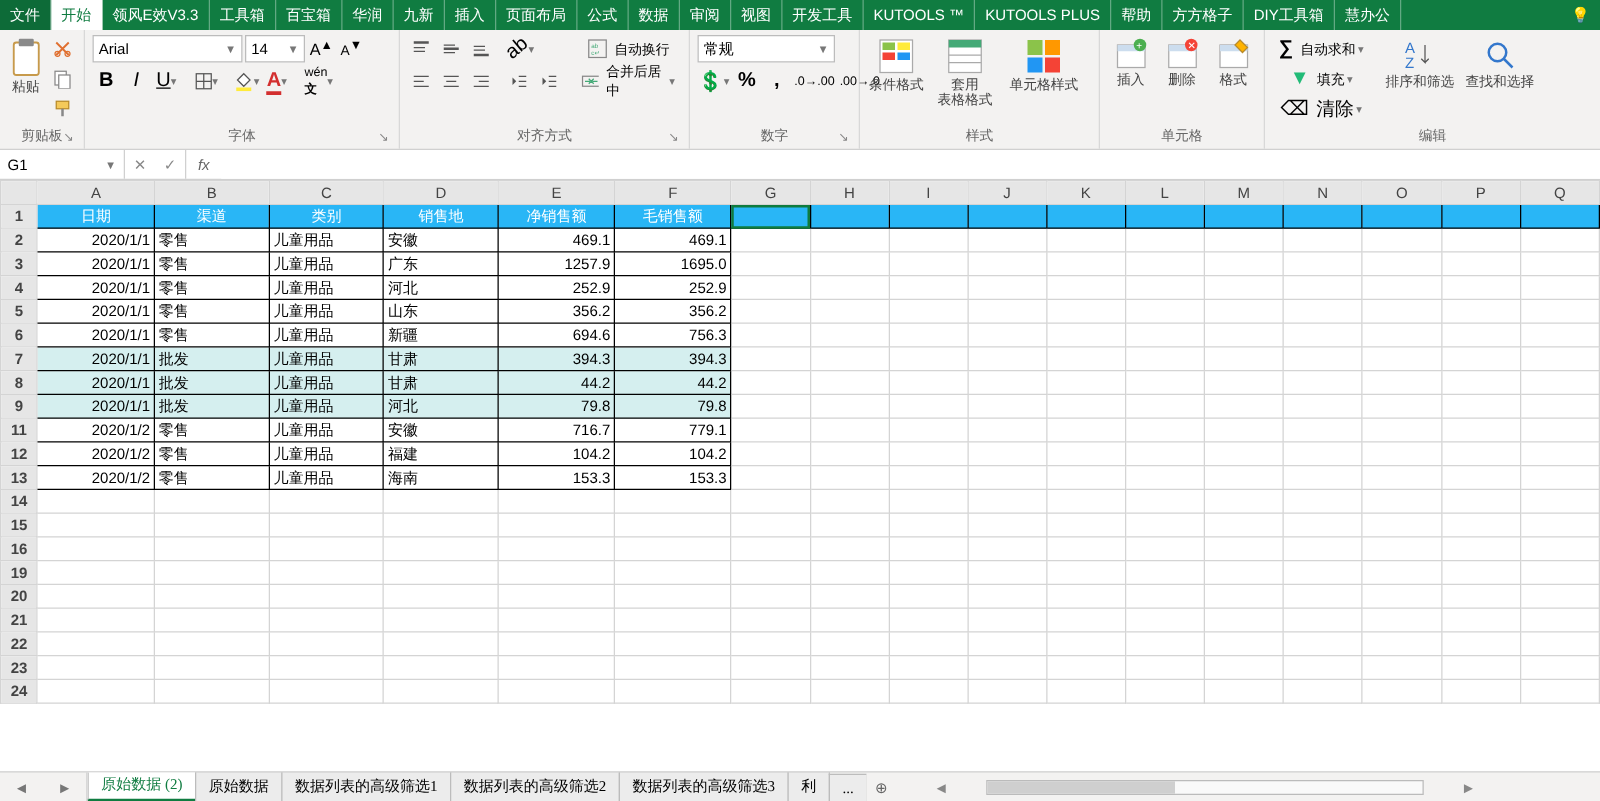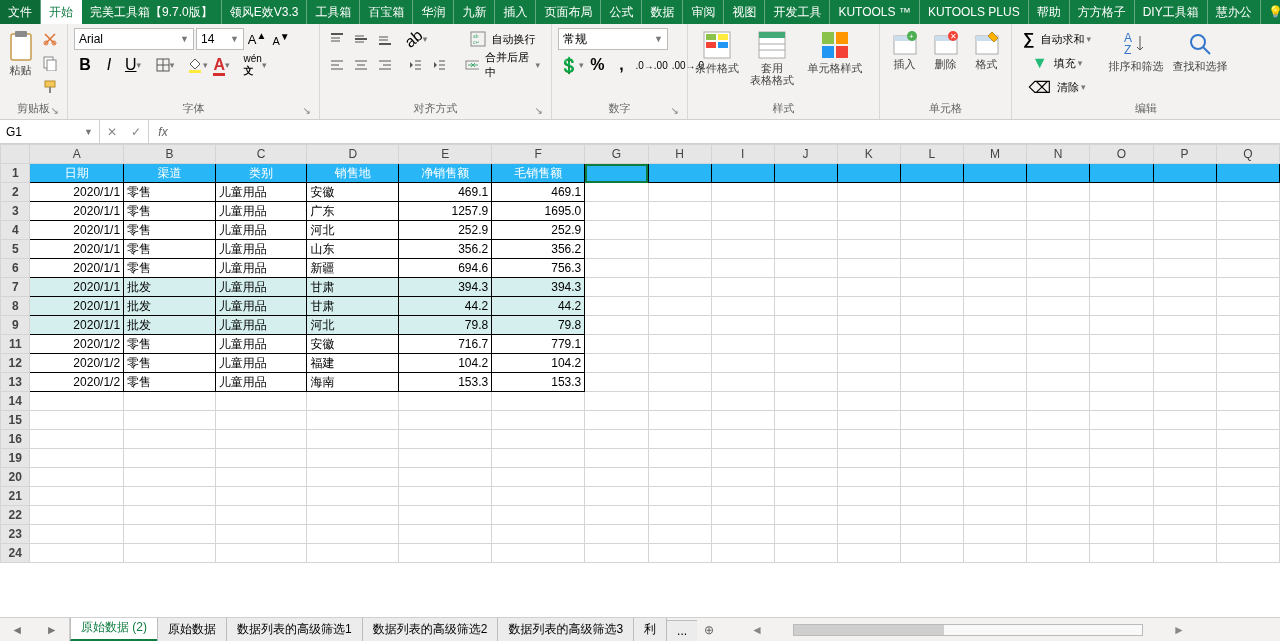--- a/index.html
+++ b/index.html
@@ -51,36 +51,35 @@
 .grid tr.alt td.data { background: #d5efef; }
 .grid td.num { text-align: right; }
 .grid td.txt { text-align: left; }
 .selcell { outline: 2px solid #0f7b3e; outline-offset: -2px; }
 
 
 .sheetbar { height: 24px; background: #f3f2f1; border-top: 1px solid #d0d0d0; display: flex; align-items: stretch; font-size: 12px; }
 .sheetbar .nav { width: 70px; display: flex; align-items: center; justify-content: space-around; border-right: 1px solid #d0d0d0; color: #777; }
 .sheetbar .nav span { cursor: pointer; }
 .sheetbar .tabs { display: flex; align-items: flex-end; overflow: hidden; }
-.sheet-tab { padding: 3px 10px; border: 1px solid #bcbcbc; border-bottom: none; background: #ececec; margin-right: -1px; cursor: pointer; white-space: nowrap; max-width: 160px; overflow: hidden; text-overflow: ellipsis; }
+.sheet-tab { padding: 3px 10px; border: 1px solid #bcbcbc; border-bottom: none; background: #ececec; margin-right: -1px; cursor: pointer; white-space: nowrap; max-width: 160px; overflow: hidden; text-overflow: ellipsis; font-family: Liberation Serif, serif; }
 .sheet-tab.active { background: #fff; border-bottom: 2px solid #107c41; font-weight: normal; color: #107c41; }
 .sheetbar .add { width: 24px; display: flex; align-items: center; justify-content: center; color: #666; cursor: pointer; }
 .sheetbar .scroll { flex: 1; display: flex; align-items: center; justify-content: flex-start; padding-left: 30px; gap: 30px; color: #888; }
 .sheetbar .scroll .track { width: 350px; height: 12px; border: 1px solid #bbb; background: #f9f9f9; position: relative; }
 .sheetbar .scroll .thumb { position: absolute; left: 0; top: 0; bottom: 0; width: 150px; background: #cfcfcf; }
 
 .tiny { font-size: 10px; }
 </style>
 </head>
 <body>
 
 <div class="tabs-row">
   <div class="tab" style="background:#0d6b38">文件</div>
   <div class="tab active">开始</div>
-  <div class="tab">完美工具箱【9.7.0版】</div>
   <div class="tab">领风E效V3.3</div>
   <div class="tab">工具箱</div>
   <div class="tab">百宝箱</div>
   <div class="tab">华润</div>
   <div class="tab">九新</div>
   <div class="tab">插入</div>
   <div class="tab">页面布局</div>
   <div class="tab">公式</div>
   <div class="tab">数据</div>
   <div class="tab">审阅</div>
@@ -395,21 +394,21 @@
             <span style="font-size:11px;margin-left:4px">自动求和</span>
             <span class="chev">▾</span>
           </div>
         <div class="row iconbtn" style="width:auto;padding:0 4px">
             <span style="color:#2b7">▼</span>
             <span style="font-size:11px;margin-left:4px">填充</span>
             <span class="chev">▾</span>
           </div>
         <div class="row iconbtn" style="width:auto;padding:0 4px">
             <span>⌫</span>
-            <span style="font-size:11px;margin-left:4px">清除</span>
+            <span style="font-size:15px;margin-left:4px">清除</span>
             <span class="chev">▾</span>
           </div>
       </div>
       <div class="bigbtn" style="width:60px;margin-left:6px">
         <svg width="28" height="28">
             <text x="2" y="12" font-size="12" fill="#37c">A</text>
             <text x="2" y="24" font-size="12" fill="#37c">Z</text>
             <path d="M18 6v14l-3-3m3 3l3-3" stroke="#555" fill="none"></path>
           </svg>
         <span>排序和筛选</span>

